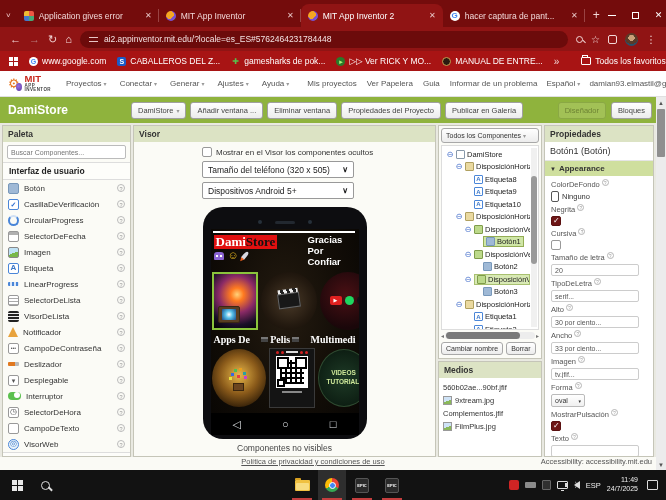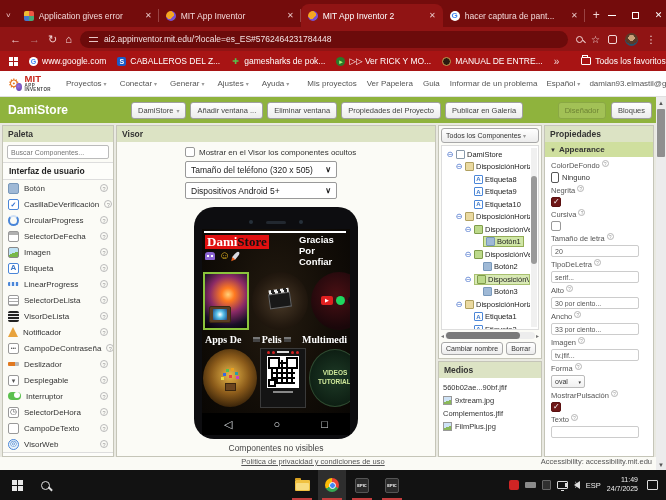--- a/index.html
+++ b/index.html
@@ -80,21 +80,21 @@
     font-size:7.5px;color:#444;padding:3px 6px;white-space:nowrap;display:flex;align-items:center;gap:3px;}
   .gb-spacer{flex:1;}
   .gb-btn.designer{background:#a2c156;border-color:#8aa844;color:#6e8434;text-align:right;}
 
   
   .main{height:334px;display:flex;gap:2px;background:#e9e9e1;padding:2px 12px 0 2px;overflow:hidden;}
   .panel-hd{background:#dce3c4;font-size:8.5px;font-weight:bold;color:#333;padding:3px 5px;flex:none;}
   .col{border:1px solid #c5c5b8;background:#fbfbf6;overflow:hidden;display:flex;flex-direction:column;}
 
   
-  .palette{width:112px;flex:none;}
+  .palette{width:129px;flex:none;}
   .pal-search{margin:3px 4px;}
   .pal-search input{width:100%;height:14px;border:1px solid #bbb;border-radius:2px;font-size:7px;padding:0 3px;color:#333;font-family:"Liberation Sans",sans-serif;}
   .pal-section{font-size:8.5px;font-weight:bold;color:#222;padding:3px 6px;border-top:1px solid #ddd;border-bottom:1px solid #ddd;background:#fdfdfa;}
   .pal-item{display:flex;align-items:center;gap:5px;height:16px;padding:0 5px;font-size:8px;color:#333;}
   .q-ic{margin-left:auto;width:8px;height:8px;border:1px solid #bbb;border-radius:50%;color:#999;
     font-size:5.5px;line-height:8px;text-align:center;flex:none;}
   .pi{width:11px;height:11px;border-radius:2px;position:relative;display:inline-block;flex:none;}
   .pi::after{position:absolute;inset:0;display:flex;align-items:center;justify-content:center;font-size:7px;line-height:1;}
   .pi-button{background:#9fb9d6;border:1px solid #7898ba;}
   .pi-checkbox{background:#fff;border:1px solid #4a86d8;}
@@ -773,20 +773,21 @@
               <div class="media-row">
                 <span class="mi"></span>
                 <span>FilmPlus.jpg</span>
               </div>
             </div>
         </div>
       </div>
 
       <div class="col props">
         <div class="panel-hd">Propiedades</div>
+        <div class="comp-label">Botón1 (Botón)</div>
         <div class="appearance">
           <span class="tri">▼</span>
           <span>Appearance</span>
         </div>
         <div class="fields">
             <div class="prop-field">
               <div class="prop-label">
                 <span>ColorDeFondo</span>
                 <span class="q2">?</span>
               </div>

